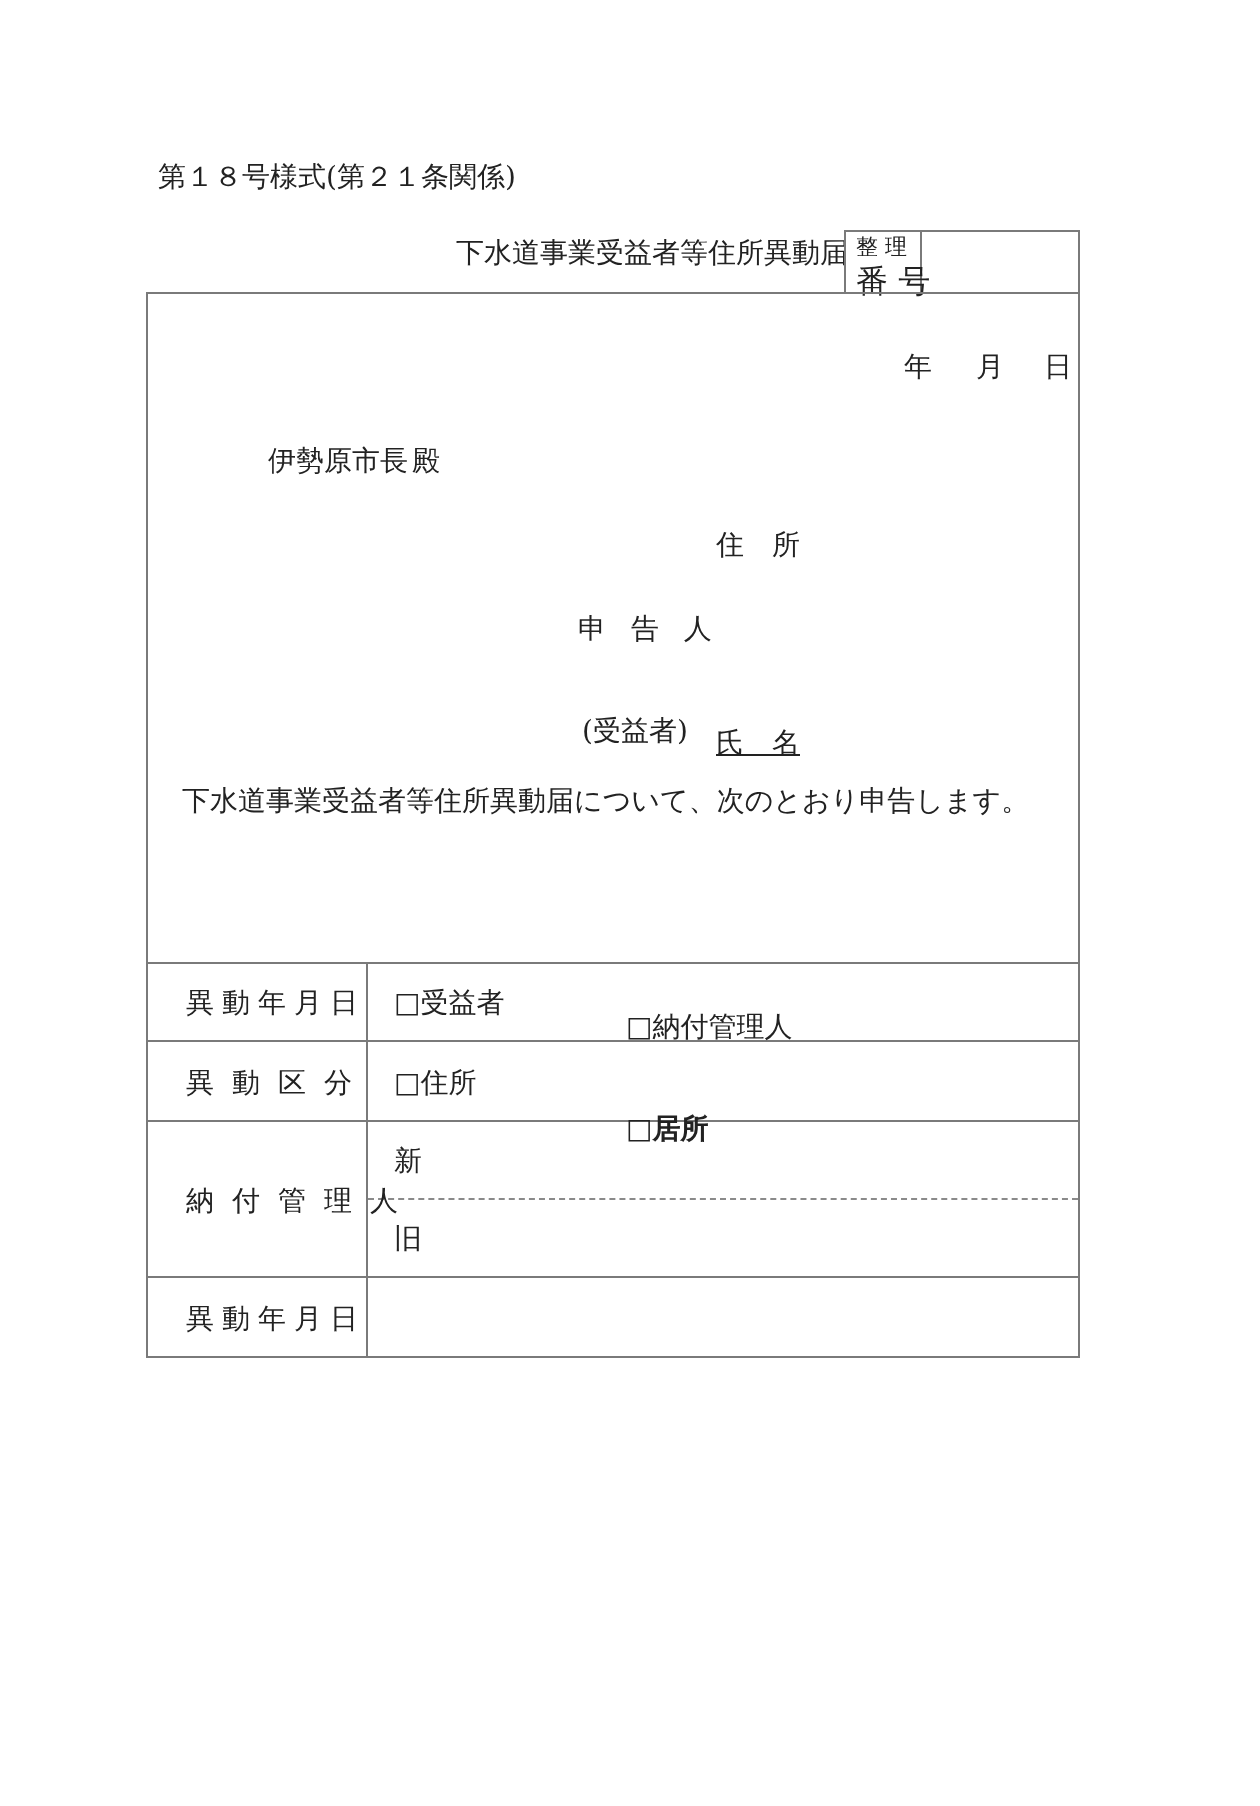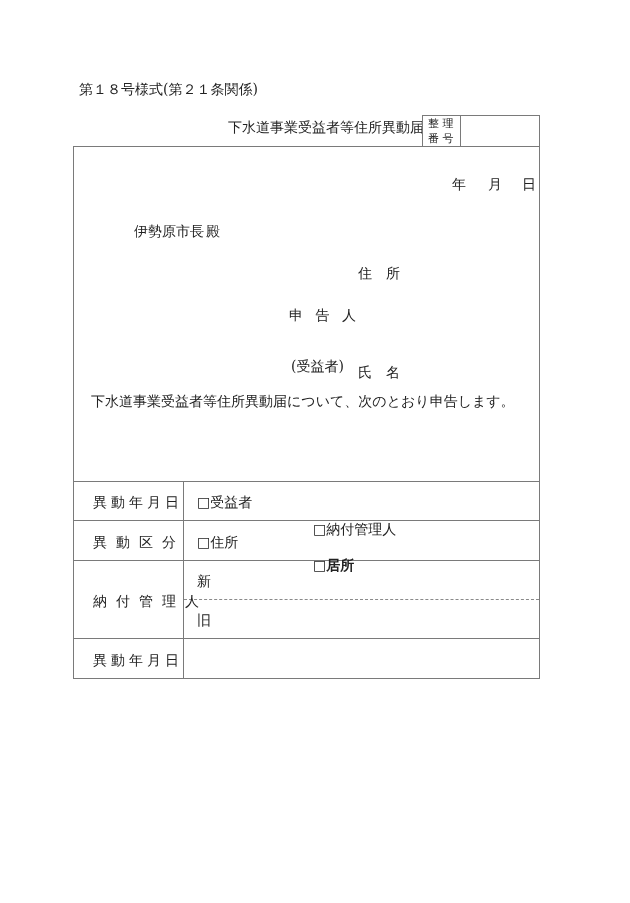--- a/index.html
+++ b/index.html
@@ -21,52 +21,52 @@
 
 <div class="abs txt" style="left:79px; top:82px;">第１８号様式(第２１条関係)</div>
 
 <div class="abs txt" style="left:228px; top:120px;text-align:right;">下水道事業受益者等住所異動届</div>
 
 <div class="hline" style="left:422px; top:115px; width:117px;"></div>
 <div class="vline" style="left:422px; top:115px; height:31px;"></div>
 <div class="vline" style="left:460px; top:115px; height:31px;"></div>
 <div class="vline" style="left:539px; top:115px; height:31px;"></div>
 <div class="abs txt" style="left:428px; top:118px; font-size:11px;">整 理</div>
-<div class="abs txt" style="left:428px; top:133px; font-size:11px;">番 号</div>
+<div class="abs txt" style="left:428px; top:133px; font-size:16px;">番 号</div>
 <div class="abs" style="left:461px; top:116px; width:77px; height:29px;"></div>
 
 <div class="hline" style="left:73px; top:146px; width:466px;"></div>
 <div class="vline" style="left:73px; top:146px; height:532px;"></div>
 <div class="vline" style="left:539px; top:115px; height:563px;"></div>
 <div class="hline" style="left:73px; top:678px; width:467px;"></div>
 
 <div class="abs txt" style="left:452px; top:177px;">年</div>
 <div class="abs txt" style="left:488px; top:177px;">月</div>
 <div class="abs txt" style="left:522px; top:177px;">日</div>
 
 <div class="abs txt" style="left:102px; top:224px;margin-left:32px;">伊勢原市長</div>
 <div class="abs txt" style="left:206px; top:224px;">殿</div>
 
 <div class="abs txt" style="left:358px; top:266px;">住　所</div>
 <div class="abs txt spaced" style="left:289px; top:308px;">申 告 人</div>
 <div class="abs txt" style="left:291px; top:322px;margin-top:37px;">(受益者)</div>
-<div class="abs txt" style="left:358px; top:365px;">氏　名</div>
+<div class="abs txt" style="left:358px; top:365px;text-decoration:underline;">氏　名</div>
 
 <div class="abs txt" style="left:91px; top:394px;">下水道事業受益者等住所異動届について、次のとおり申告します。</div>
 
 <div class="hline" style="left:73px; top:481px; width:466px;"></div>
 <div class="vline" style="left:183px; top:481px; height:197px;"></div>
 <div class="hline" style="left:73px; top:520px; width:466px;"></div>
 <div class="hline" style="left:73px; top:560px; width:466px;"></div>
 <div class="dline" style="left:184px; top:599px; width:355px;"></div>
 <div class="hline" style="left:73px; top:638px; width:466px;"></div>
 
 <div class="abs txt spaced" style="left:93px; top:495px;">異動年月日</div>
 <div class="abs txt" style="left:197px; top:495px;">□受益者</div>
-<div class="abs txt" style="left:313px; top:522px;">□納付管理人</div>
+<div class="abs txt" style="left:313px; top:507px;">□納付管理人</div>
 
 <div class="abs txt spaced-wide" style="left:93px; top:535px;">異動区分</div>
 <div class="abs txt" style="left:197px; top:535px;">□住所</div>
 <div class="abs txt" style="left:313px; top:558px;font-weight:bold;">□居所</div>
 
 <div class="abs txt spaced-wide" style="left:93px; top:594px;">納付管理人</div>
 <div class="abs txt" style="left:197px; top:574px;">新</div>
 <div class="abs" style="left:214px; top:562px; width:324px; height:36px;"></div>
 <div class="abs txt" style="left:197px; top:613px;">旧</div>
 <div class="abs" style="left:214px; top:601px; width:324px; height:36px;"></div>

